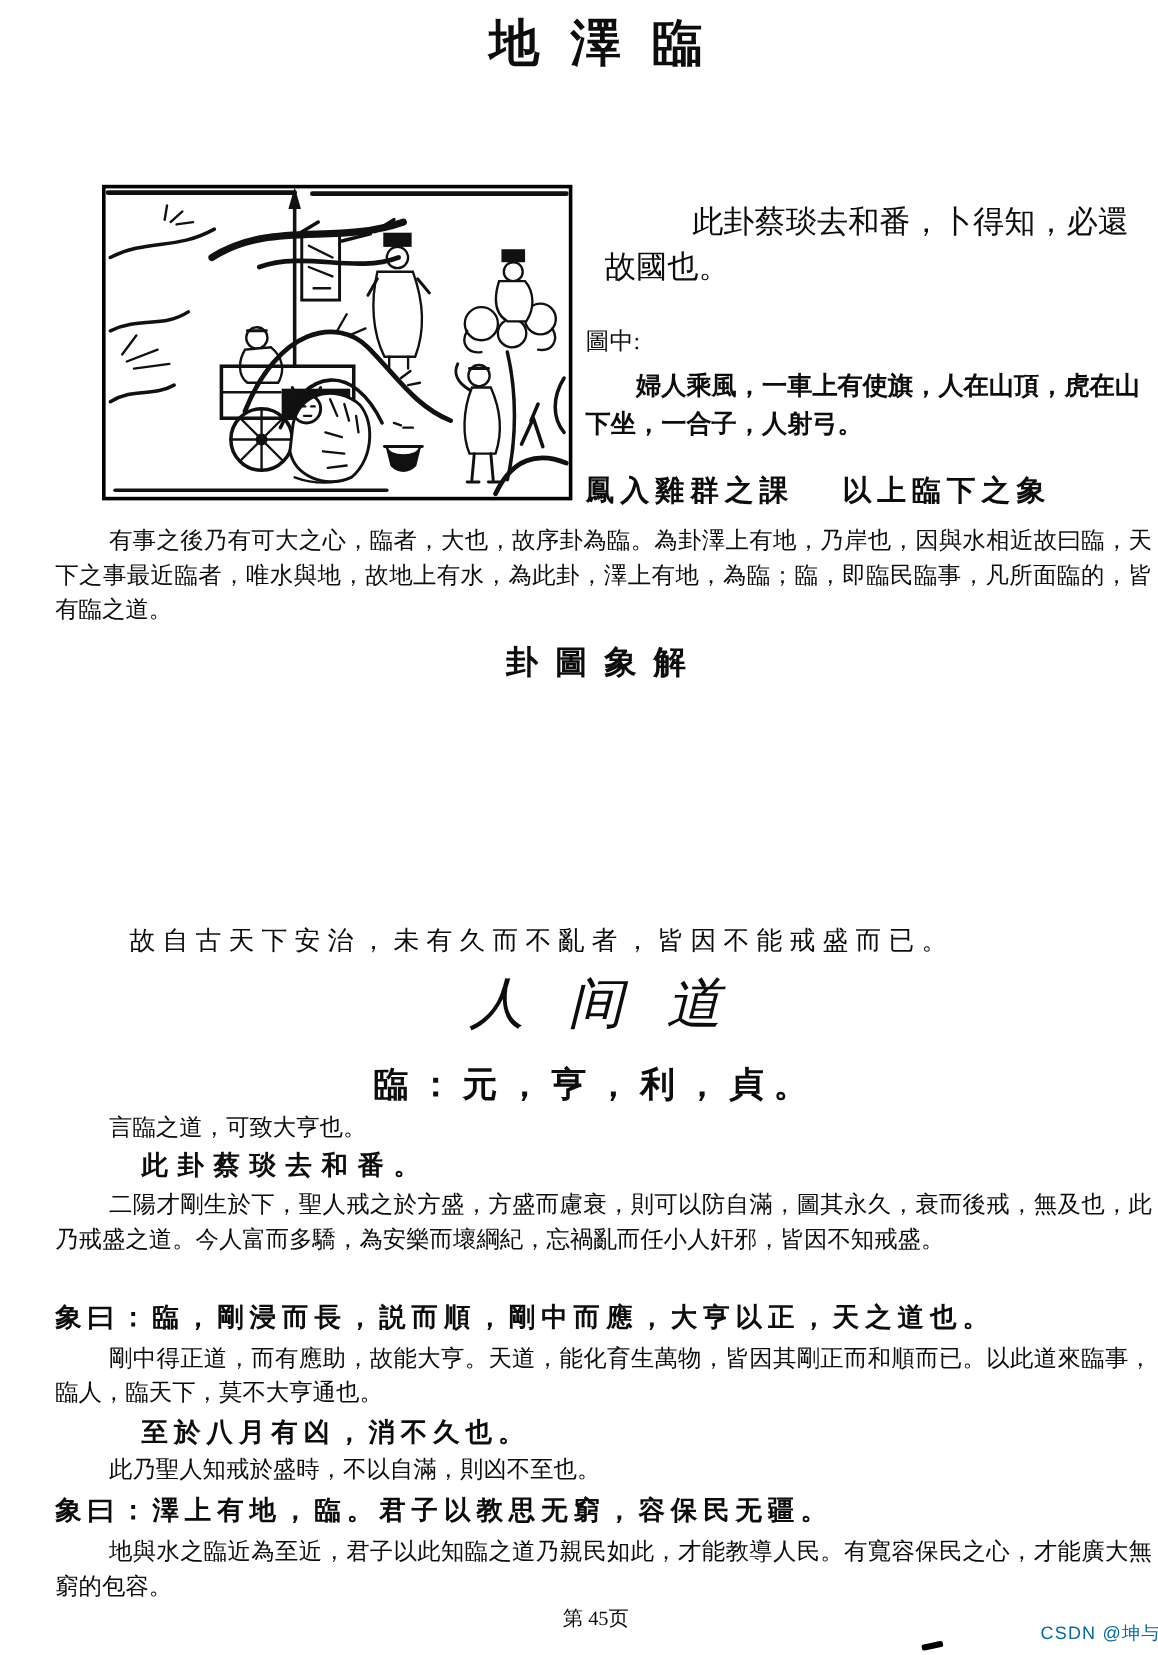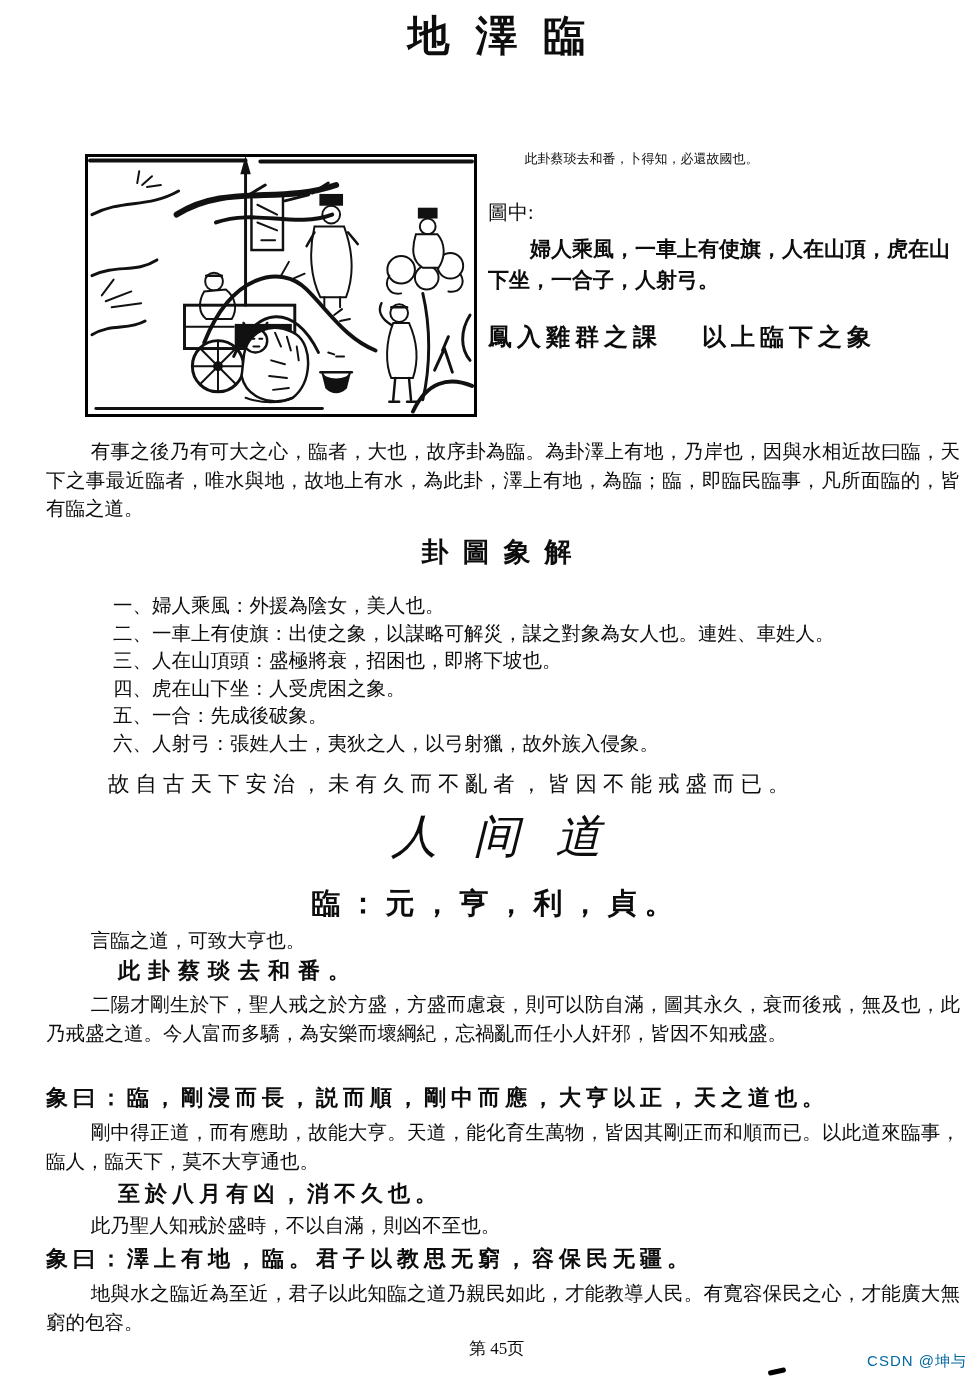--- a/index.html
+++ b/index.html
@@ -10,21 +10,21 @@
   .title{
     position:absolute;top:8px;left:0;width:100%;text-align:center;
     font-size:42px;font-weight:bold;letter-spacing:26px;text-indent:26px;
   }
   .figure-box{
     position:absolute;left:85px;top:154px;width:392px;height:263px;
     border:3px solid #000;box-sizing:border-box;background:#fff;
   }
   .figure-box svg{display:block;width:100%;height:100%;}
   .col-right{position:absolute;left:488px;top:150px;width:474px;}
-  .intro-line{margin:0;font-size:13px;line-height:1.45;text-indent:2.8em;}
+  .intro-line{margin:16px;font-size:26px;line-height:1.45;text-indent:2.8em;}
   .tu-label{margin:30px 0 0 0;font-size:20px;}
   .tu-text{margin:8px 0 0 0;font-size:21px;font-weight:bold;line-height:1.5;text-indent:2em;}
   .ke-line{margin-top:24px;font-size:24px;font-weight:bold;display:flex;gap:40px;white-space:nowrap;letter-spacing:5px;}
   .xu-gua{position:absolute;left:46px;top:438px;width:914px;margin:0;
     font-size:19.5px;line-height:28.5px;text-indent:2.3em;text-align:justify;}
   .h-guatu{position:absolute;top:534px;left:0;width:100%;text-align:center;
     font-size:27px;font-weight:bold;letter-spacing:14px;text-indent:14px;}
   .list{position:absolute;left:113px;top:592px;width:847px;font-size:19.5px;line-height:27.6px;}
   .list div{white-space:nowrap;}
   .concl{position:absolute;left:108px;top:769px;font-size:21.5px;font-weight:normal;letter-spacing:6px;white-space:nowrap;}
@@ -164,28 +164,20 @@
     <div class="ke-line">
       <span>鳳入雞群之課</span>
       <span>以上臨下之象</span>
     </div>
   </div>
 
   <p class="xu-gua">有事之後乃有可大之心，臨者，大也，故序卦為臨。為卦澤上有地，乃岸也，因與水相近故曰臨，天下之事最近臨者，唯水與地，故地上有水，為此卦，澤上有地，為臨；臨，即臨民臨事，凡所面臨的，皆有臨之道。</p>
 
   <div class="h-guatu">卦圖象解</div>
 
-  <div class="list">
-    <div>一、婦人乘風：外援為陰女，美人也。</div>
-    <div>二、一車上有使旗：出使之象，以謀略可解災，謀之對象為女人也。連姓、車姓人。</div>
-    <div>三、人在山頂頭：盛極將衰，招困也，即將下坡也。</div>
-    <div>四、虎在山下坐：人受虎困之象。</div>
-    <div>五、一合：先成後破象。</div>
-    <div>六、人射弓：張姓人士，夷狄之人，以弓射獵，故外族入侵象。</div>
-  </div>
 
   <div class="concl">故自古天下安治，未有久而不亂者，皆因不能戒盛而已。</div>
 
   <div class="h-renjian">人间道</div>
 
   <div class="judgment">臨：元，亨，利，貞。</div>
 
   <p class="p-body p1">言臨之道，可致大亨也。</p>
   <p class="brush b1">此卦蔡琰去和番。</p>
   <p class="p-body p2">二陽才剛生於下，聖人戒之於方盛，方盛而慮衰，則可以防自滿，圖其永久，衰而後戒，無及也，此乃戒盛之道。今人富而多驕，為安樂而壞綱紀，忘禍亂而任小人奸邪，皆因不知戒盛。</p>

